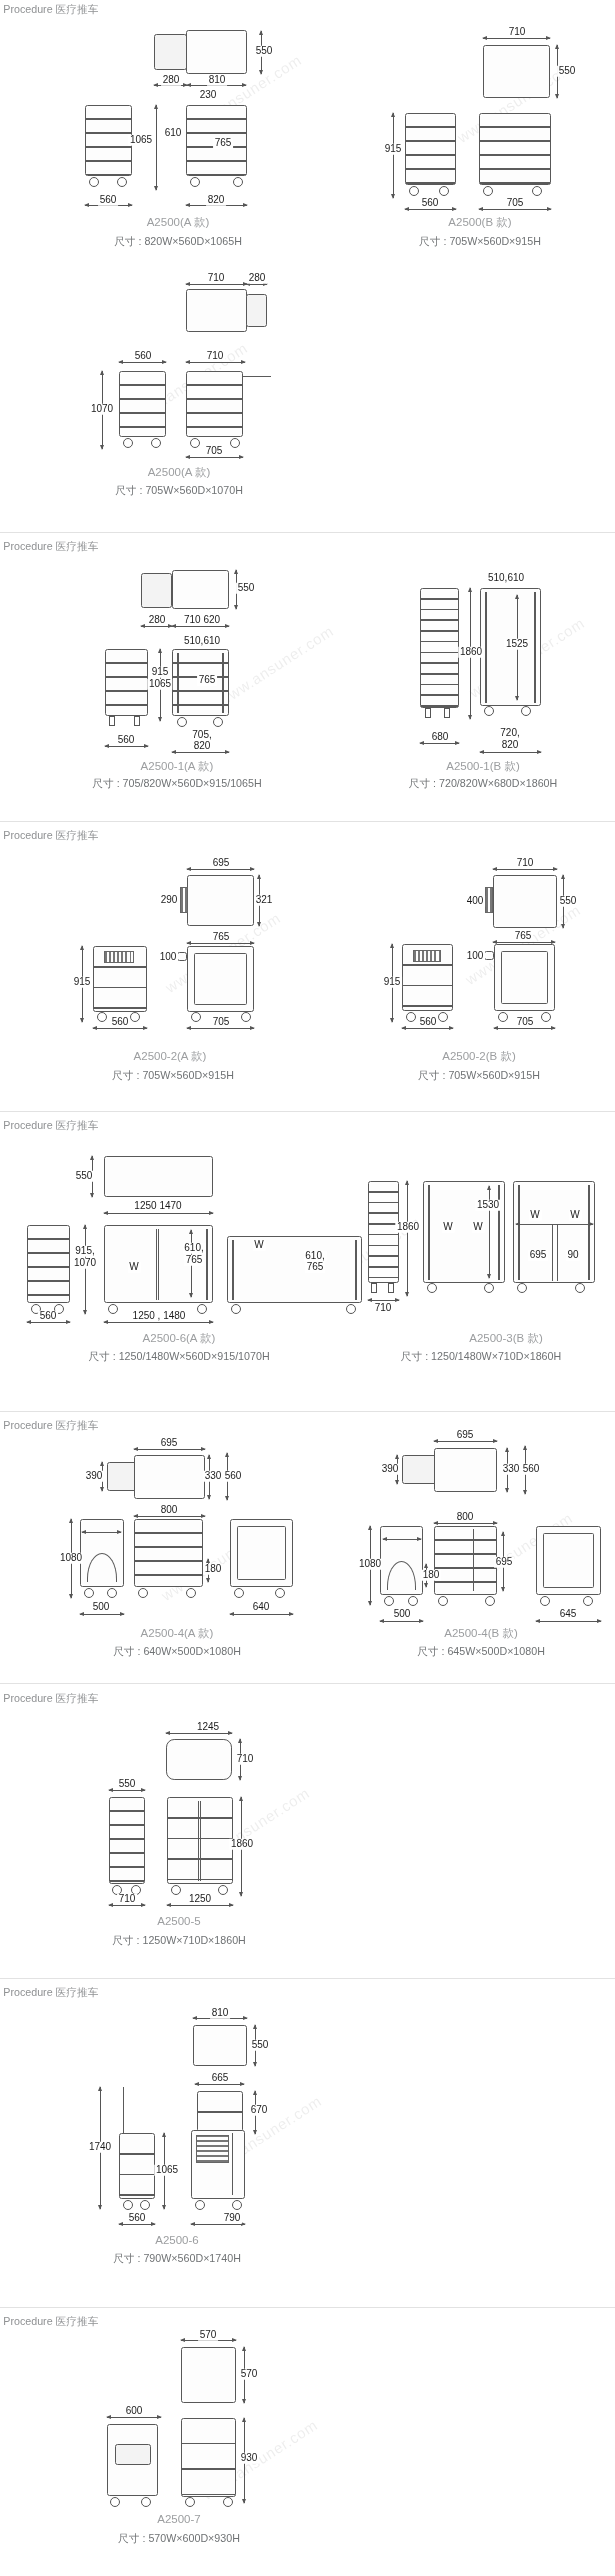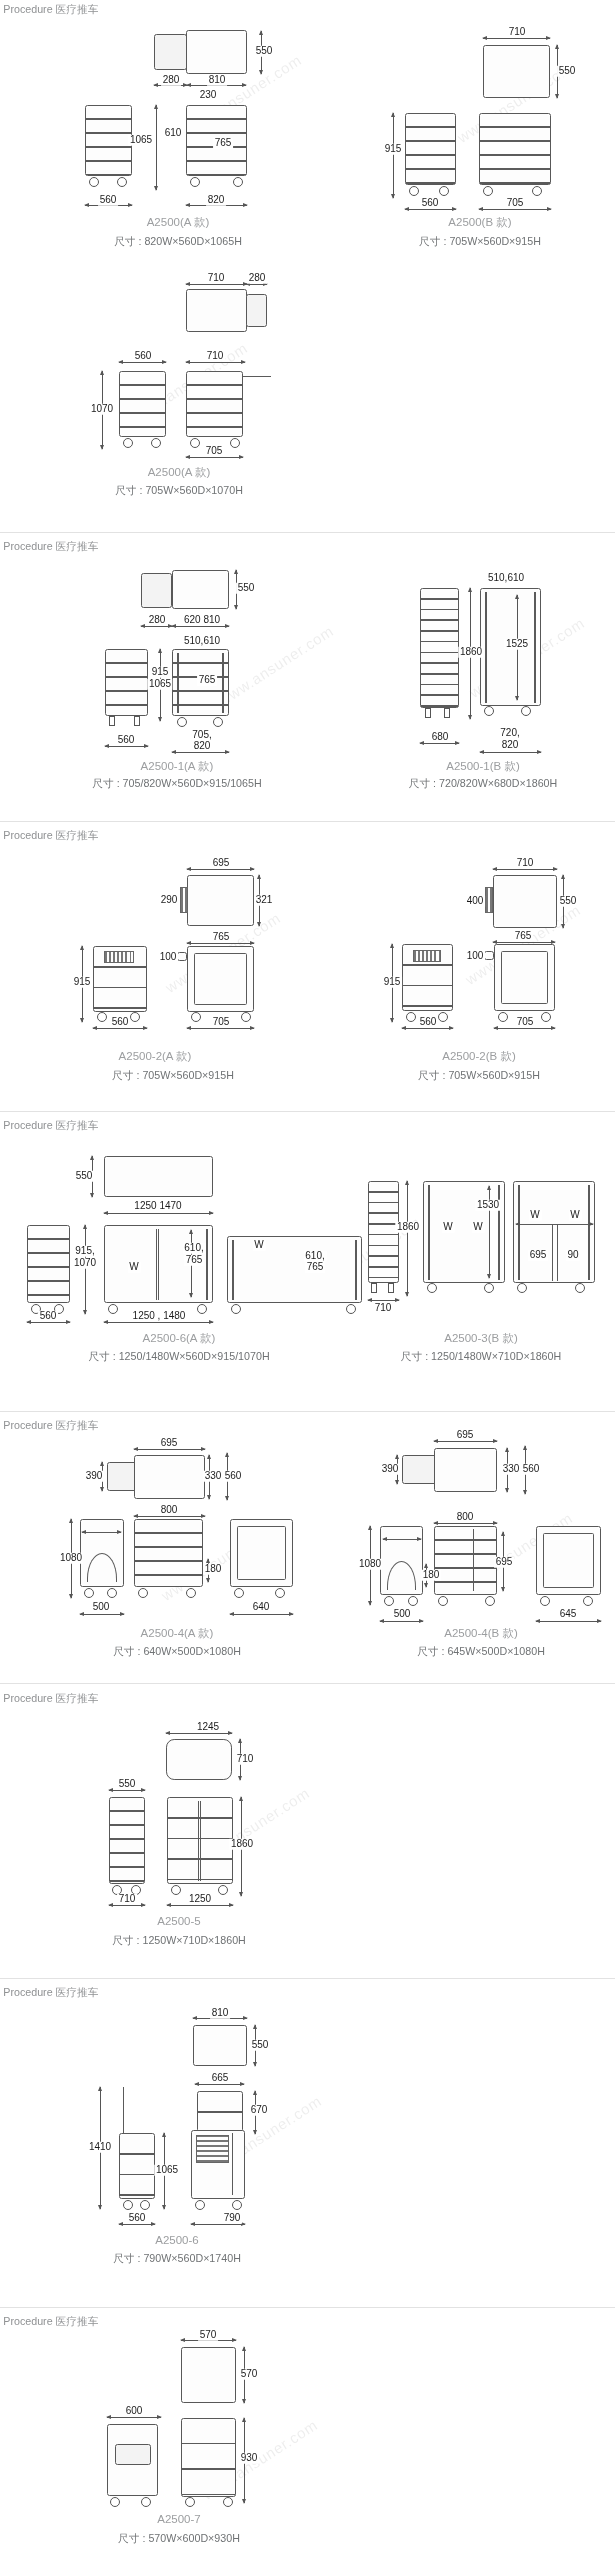--- a/index.html
+++ b/index.html
@@ -135,21 +135,21 @@
   <div class="sep" style="top:532px"></div>
   <div class="hdr" style="left:3.3px;top:540px">Procedure 医疗推车</div>
 
   <div class="v light" style="left:141px;top:573px;width:31px;height:35px"></div>
   <div class="v" style="left:172px;top:570px;width:57px;height:39px"></div>
   <div class="dlv" style="left:236px;top:570px;height:39px"></div>
   <span class="dim" style="left:246px;top:588px">550</span>
   <div class="dlh" style="left:141px;top:626px;width:31px"></div>
   <span class="dim" style="left:157px;top:620px">280</span>
   <div class="dlh" style="left:172px;top:626px;width:57px"></div>
-  <span class="dim" style="left:202px;top:620px">620 810</span>
+  <span class="dim" style="left:202px;top:620px">710 620</span>
   <span class="dim" style="left:202px;top:641px">510,610</span>
   <div class="v lines16" style="left:105px;top:649px;width:43px;height:67px"></div>
   <div class="leg" style="left:109px;top:716px"></div>
   <div class="leg" style="left:134px;top:716px"></div>
   <div class="dlv" style="left:160px;top:649px;height:72px"></div>
   <span class="dim" style="left:160px;top:672px">915</span>
   <span class="dim" style="left:160px;top:684px">1065</span>
   <div class="v lines16 rails" style="left:172px;top:649px;width:57px;height:67px"></div>
   <div class="cst" style="left:177px;top:717px"></div>
   <div class="cst" style="left:213px;top:717px"></div>
@@ -201,21 +201,21 @@
   <span class="dim" style="left:82px;top:982px">915</span>
   <div class="v door" style="left:187px;top:946px;width:67px;height:66px"></div>
   <div class="v" style="left:177px;top:952px;width:10px;height:9px"></div>
   <span class="dim" style="left:168px;top:957px">100</span>
   <div class="cst" style="left:191px;top:1012px"></div>
   <div class="cst" style="left:241px;top:1012px"></div>
   <div class="dlh" style="left:93px;top:1028px;width:54px"></div>
   <span class="dim" style="left:120px;top:1022px">560</span>
   <div class="dlh" style="left:187px;top:1028px;width:67px"></div>
   <span class="dim" style="left:221px;top:1022px">705</span>
-  <div class="cap" style="left:155px;top:1049px">A2500-2(A 款)</div>
+  <div class="cap" style="left:170px;top:1049px">A2500-2(A 款)</div>
   <div class="siz" style="left:173px;top:1069px">尺寸 : 705W×560D×915H</div>
 
   <div class="v" style="left:493px;top:875px;width:64px;height:53px"></div>
   <div class="grille" style="left:485px;top:887px;width:8.2px;height:26px"></div>
   <div class="dlh" style="left:493px;top:869px;width:64px"></div>
   <span class="dim" style="left:525px;top:863px">710</span>
   <span class="dim" style="left:475px;top:901px">400</span>
   <div class="dlv" style="left:563px;top:875px;height:53px"></div>
   <span class="dim" style="left:568px;top:901px">550</span>
   <div class="dlh" style="left:493px;top:942px;width:62px"></div>
@@ -289,21 +289,21 @@
   <div class="v rails" style="left:513px;top:1181px;width:82px;height:102px"></div>
   <div class="vrail" style="left:552px;top:1224px;height:57px"></div>
   <div class="vrail" style="left:557px;top:1224px;height:57px"></div>
   <div class="dlh" style="left:516px;top:1224px;width:77px;border-top:1.6px solid #5a5a5a"></div>
   <div class="cst" style="left:517px;top:1283px"></div>
   <div class="cst" style="left:575px;top:1283px"></div>
   <span class="dim" style="left:535px;top:1215px">W</span>
   <span class="dim" style="left:575px;top:1215px">W</span>
   <span class="dim" style="left:538px;top:1255px">695</span>
   <span class="dim" style="left:573px;top:1255px">90</span>
-  <div class="cap" style="left:481px;top:1331px">A2500-3(B 款)</div>
+  <div class="cap" style="left:506px;top:1331px">A2500-3(B 款)</div>
   <div class="siz" style="left:481px;top:1350px">尺寸 : 1250/1480W×710D×1860H</div>
 
   <div class="sep" style="top:1411px"></div>
   <div class="hdr" style="left:3.3px;top:1419px">Procedure 医疗推车</div>
 
   <div class="v light" style="left:107px;top:1462px;width:52px;height:29px"></div>
   <div class="v" style="left:134px;top:1455px;width:71px;height:44px"></div>
   <div class="dlh" style="left:134px;top:1449px;width:71px"></div>
   <span class="dim" style="left:169px;top:1443px">695</span>
   <div class="dlv" style="left:102px;top:1462px;height:29px"></div>
@@ -407,21 +407,21 @@
   <div class="dlh" style="left:195px;top:2084px;width:49px"></div>
   <span class="dim" style="left:220px;top:2078px">665</span>
   <div class="v lines22" style="left:197px;top:2091px;width:46px;height:41px"></div>
   <div class="dlv" style="left:255px;top:2091px;height:43px"></div>
   <span class="dim" style="left:259px;top:2110px">670</span>
   <div class="vrail" style="left:123px;top:2087px;height:46px"></div>
   <div class="v lines22" style="left:119px;top:2133px;width:36px;height:66px"></div>
   <div class="cst" style="left:123px;top:2200px"></div>
   <div class="cst" style="left:140px;top:2200px"></div>
   <div class="dlv" style="left:100px;top:2087px;height:122px"></div>
-  <span class="dim" style="left:100px;top:2147px">1410</span>
+  <span class="dim" style="left:100px;top:2147px">1740</span>
   <div class="dlv" style="left:164px;top:2133px;height:76px"></div>
   <span class="dim" style="left:167px;top:2170px">1065</span>
   <div class="dlh" style="left:119px;top:2224px;width:36px"></div>
   <span class="dim" style="left:137px;top:2218px">560</span>
   <div class="v" style="left:191px;top:2130px;width:54px;height:69px"></div>
   <div class="grille" style="left:196px;top:2135px;width:33px;height:28px;background-image:repeating-linear-gradient(0deg,#777 0 1.6px,transparent 1.6px 5px)"></div>
   <div class="vrail" style="left:232px;top:2133px;height:62px"></div>
   <div class="cst" style="left:195px;top:2200px"></div>
   <div class="cst" style="left:232px;top:2200px"></div>
   <div class="dlh" style="left:191px;top:2224px;width:54px"></div>

